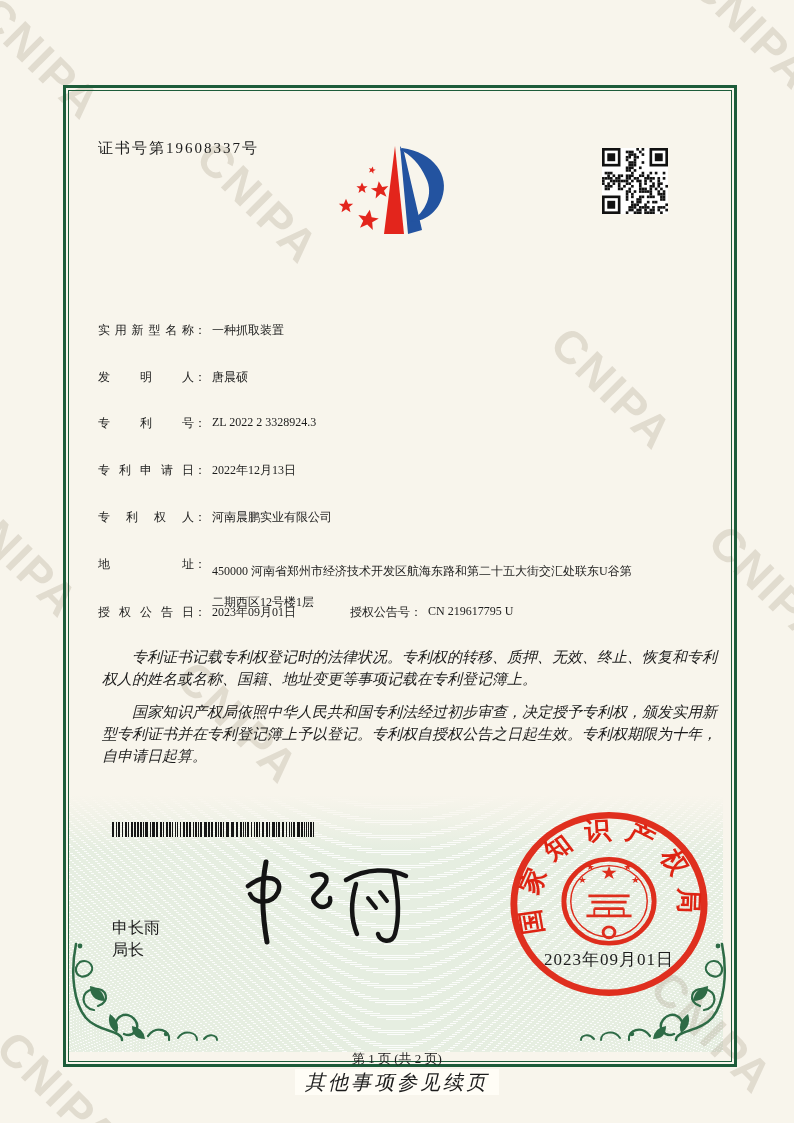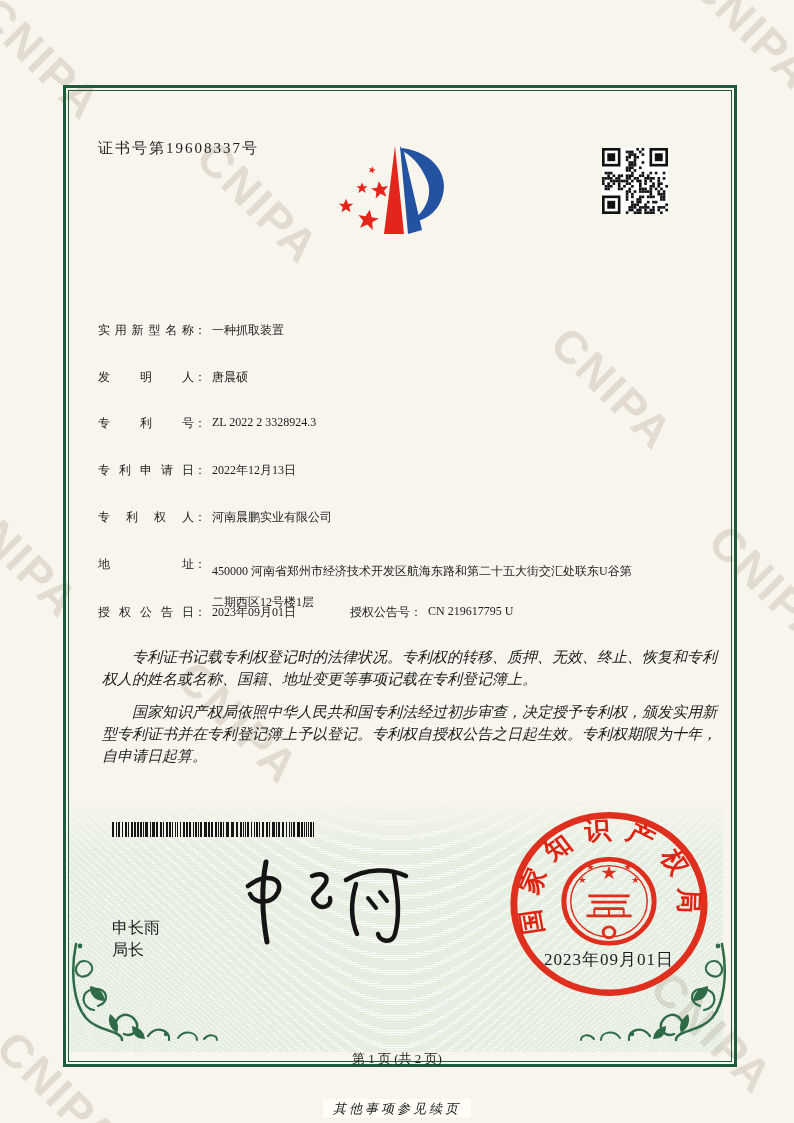--- a/index.html
+++ b/index.html
@@ -37,22 +37,22 @@
          font-style:italic;line-height:22px;}
   .paras p{margin:0 0 11px 0;text-indent:2em;}
   .barcode{position:absolute;left:112px;top:822px;width:206px;height:15px;}
   .sig-title{position:absolute;left:112px;top:940px;font-family:"DejaVu Sans","Liberation Sans",sans-serif;font-size:16px;}
   .sig-name{position:absolute;left:112px;top:918px;font-family:Liberation Sans, sans-serif;font-size:16px;}
   .signature{position:absolute;left:230px;top:850px;width:190px;height:102px;}
   .seal{position:absolute;left:506px;top:808px;width:206px;height:192px;z-index:5;}
   .seal-date{position:absolute;left:506px;top:948px;width:206px;text-align:center;
              font-size:17px;color:#1d1d1d;z-index:6;letter-spacing:1px;}
   .pageinfo{position:absolute;left:63px;top:1023px;width:668px;text-align:center;font-size:13px;z-index:4;margin-top:27px;}
-  .footer{position:absolute;left:63px;top:1100px;width:668px;text-align:center;
-          font-size:13px;font-style:italic;letter-spacing:3px;z-index:4;}
+  .footer{position:absolute;left:63px;top:1069px;width:668px;text-align:center;
+          font-size:20px;font-style:italic;letter-spacing:3px;z-index:4;}
   .footer span{background:#fffdf6;padding:2px 10px;}
   .flourish{position:absolute;width:156px;height:130px;z-index:3;}
   .fl-left{left:66px;top:918px;}
   .fl-right{left:576px;top:918px;transform:scaleX(-1);}
   .grn{stroke:var(--flourish-green,#2e6b46);fill:none;stroke-linecap:round;}
   .grnf{fill:var(--flourish-green,#2e6b46);stroke:none;}
   .sealred{stroke:var(--seal-red,#de2413);fill:none;}
   .sealredf{fill:var(--seal-red,#de2413);}
   .sigstroke{stroke:#141414;fill:none;stroke-linecap:round;stroke-linejoin:round;}
 </style>

